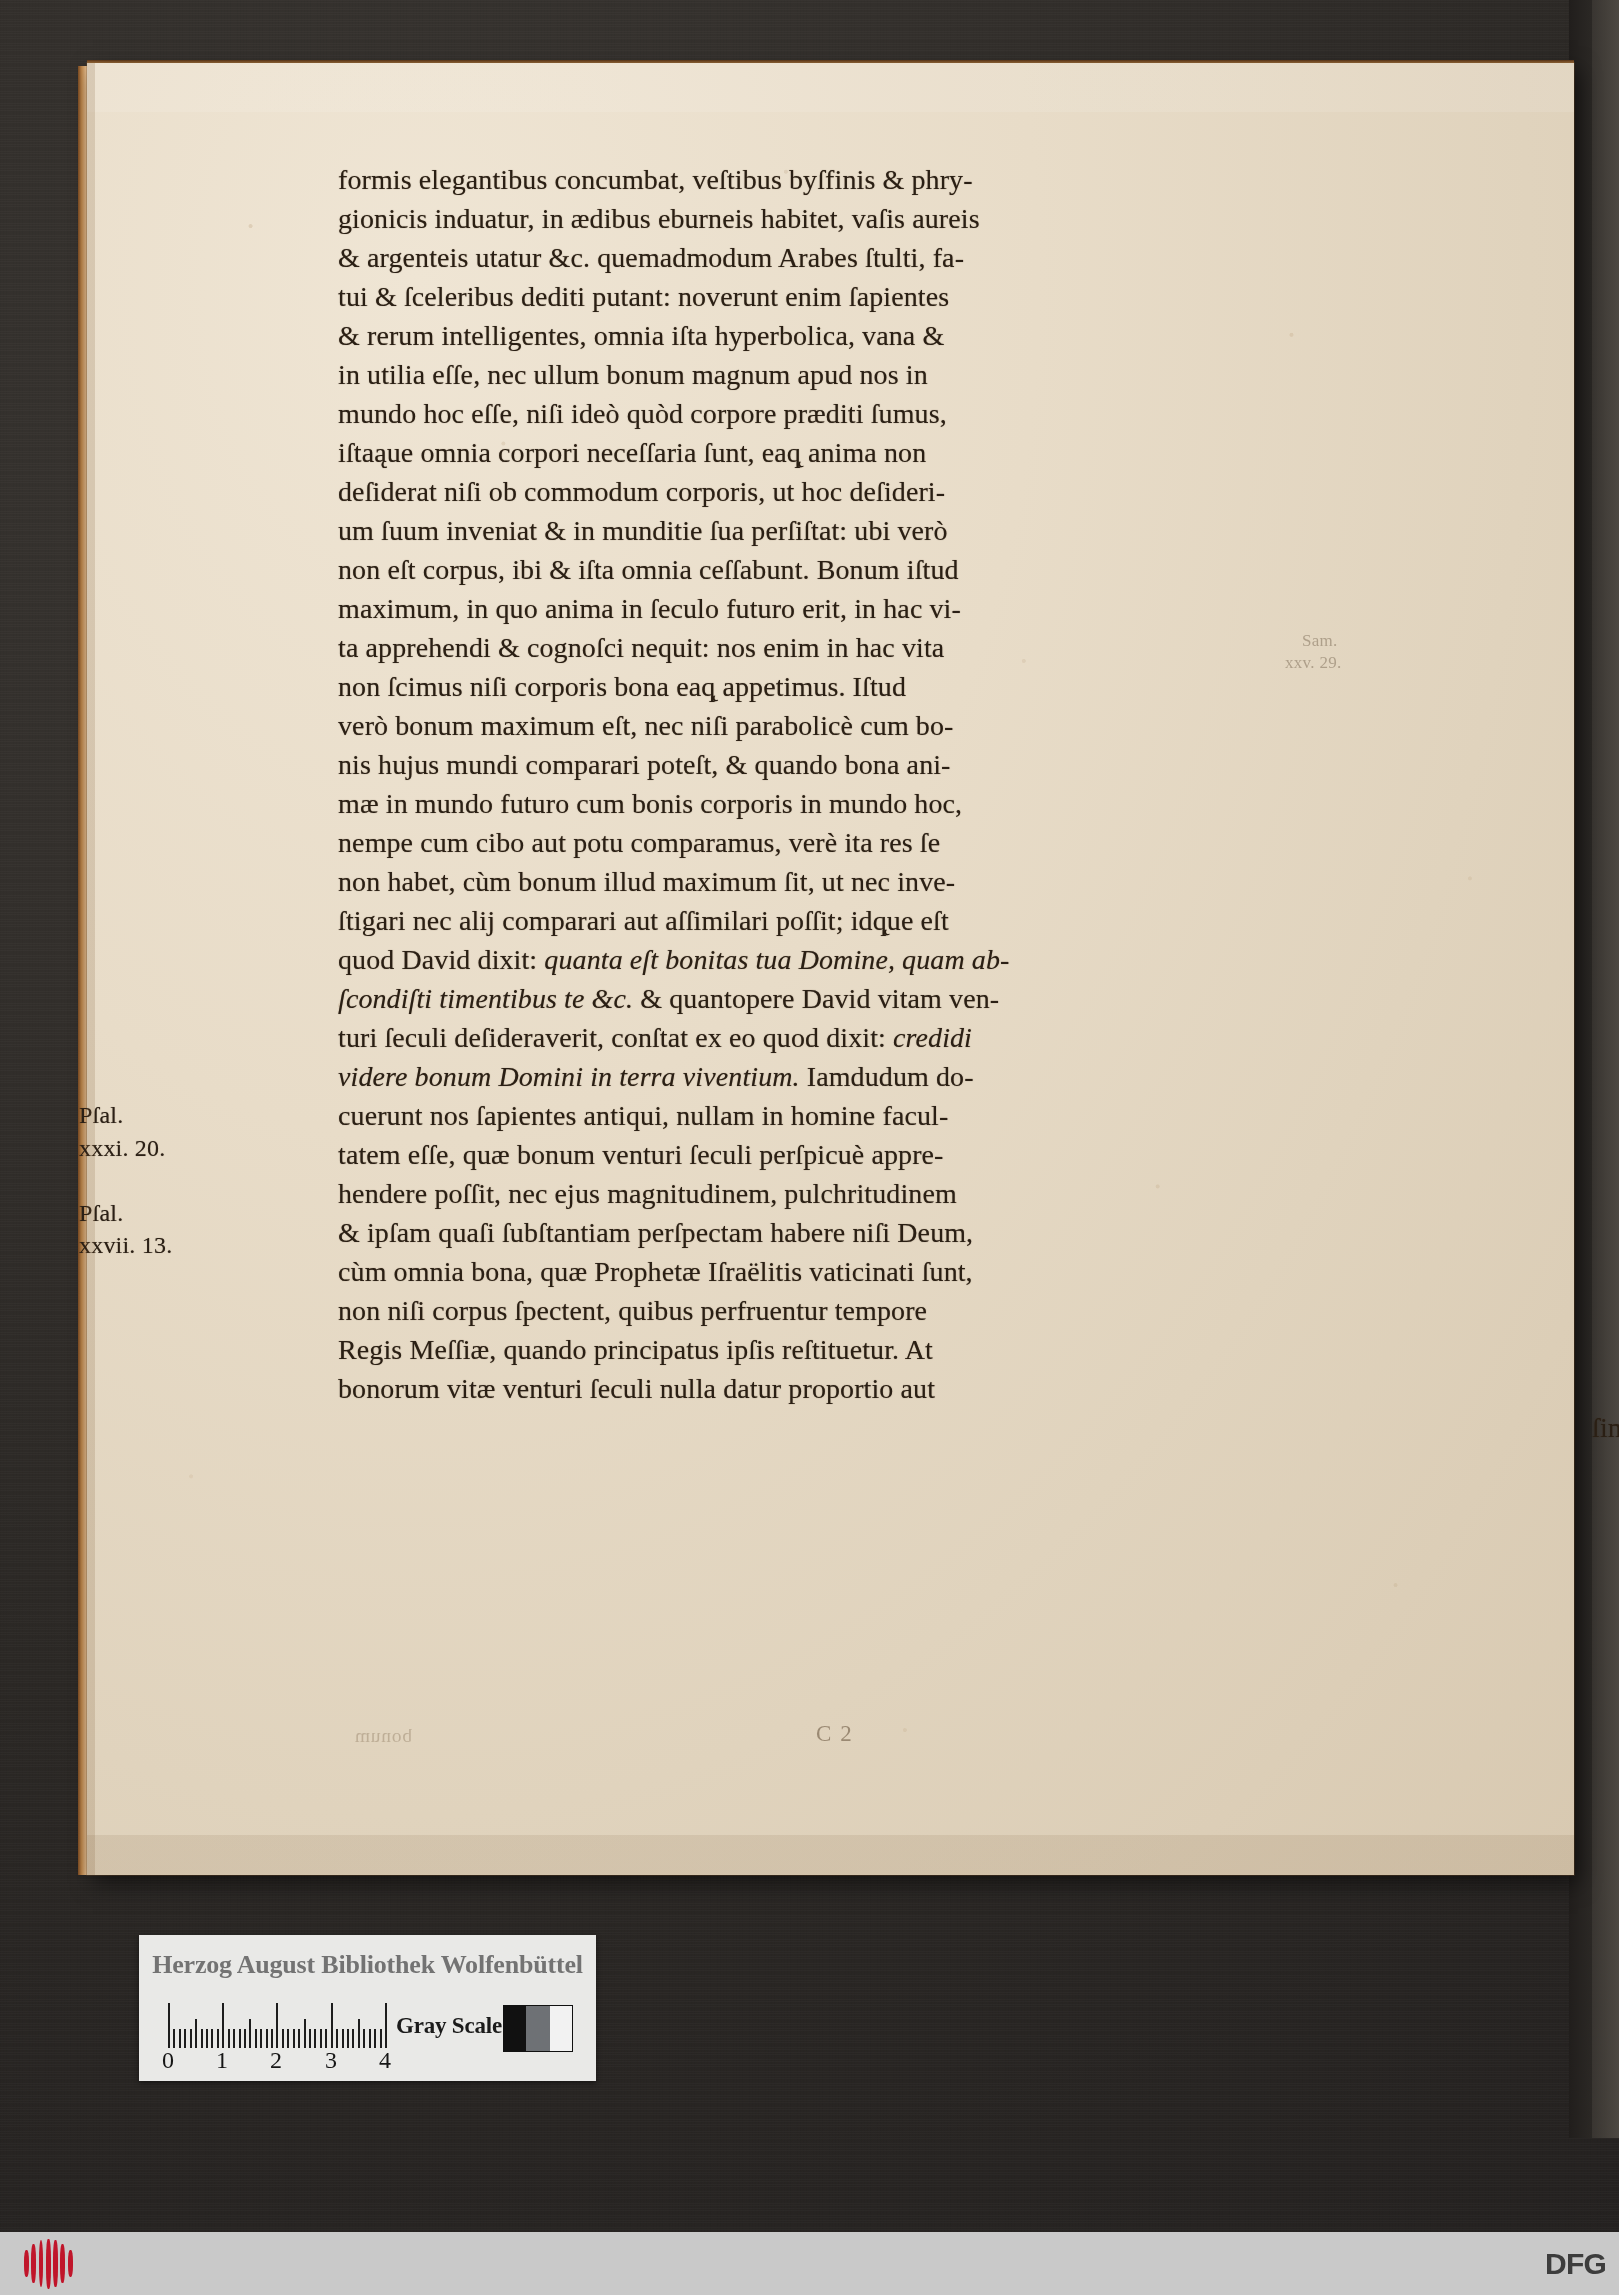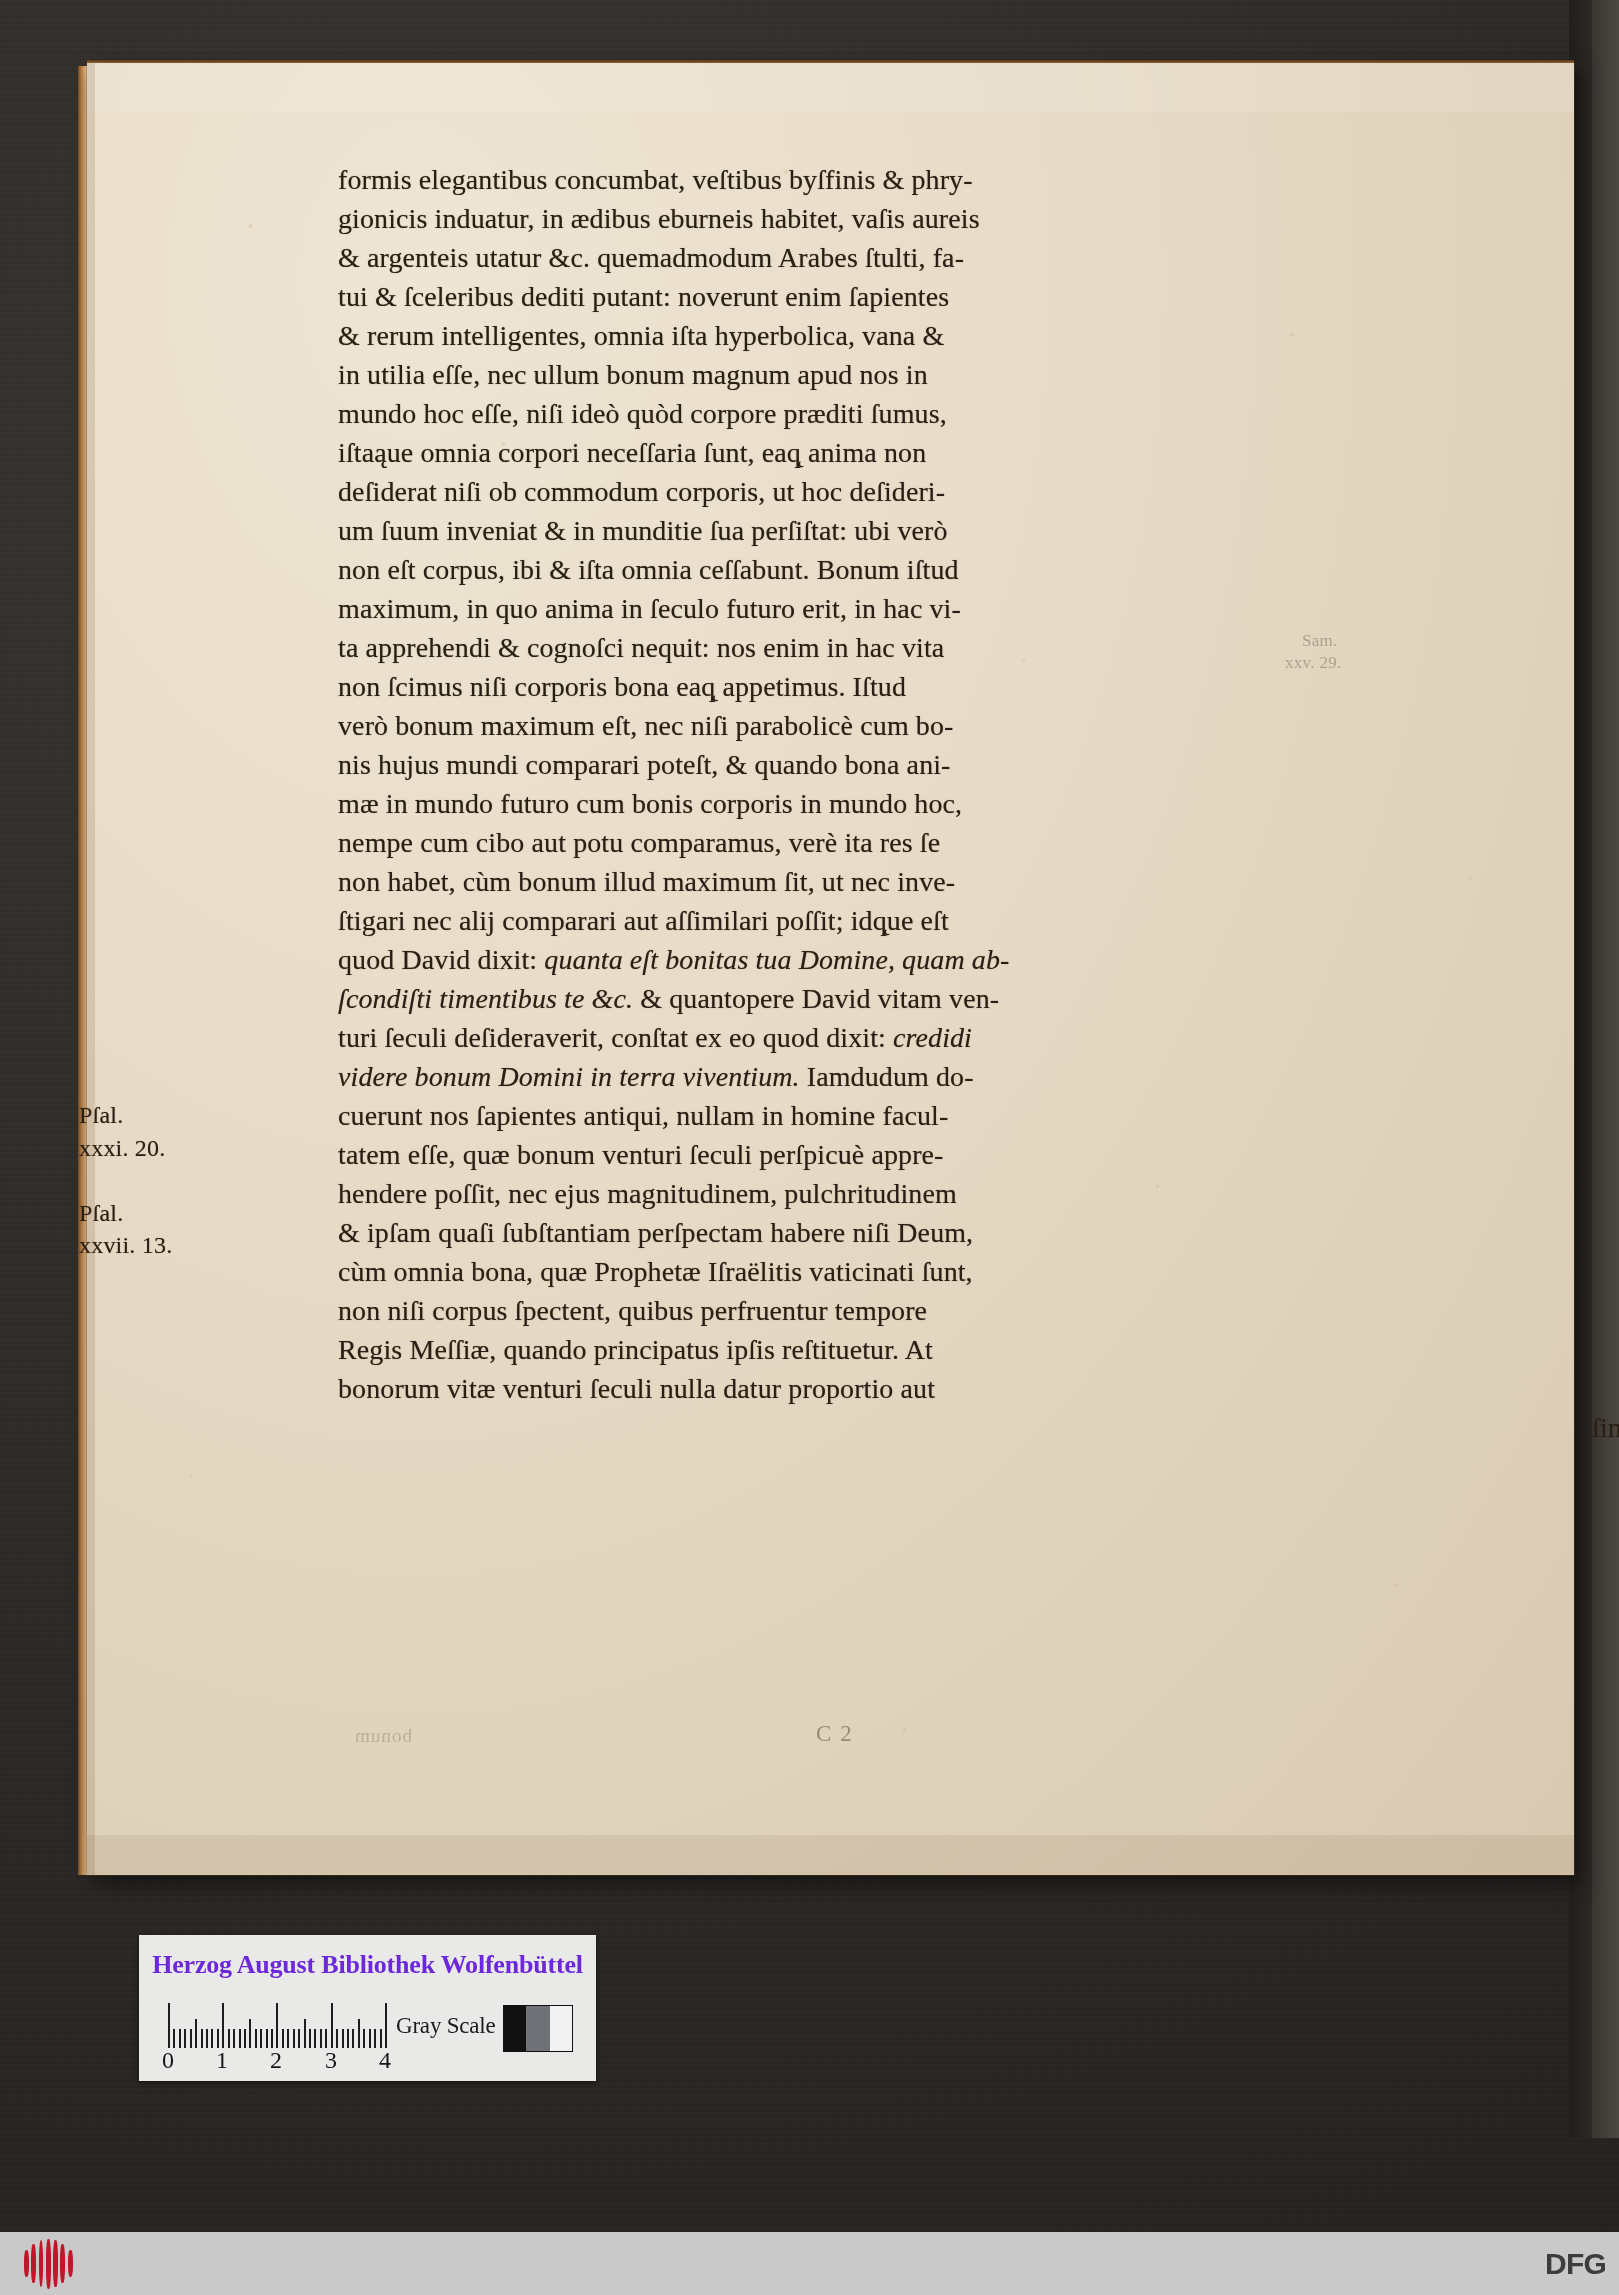--- a/index.html
+++ b/index.html
@@ -121,40 +121,40 @@
   
   #scalecard{
     position:absolute;left:139px;top:1935px;width:457px;height:146px;
     background:#e9e9e7;
     box-shadow:0 1.6px 5.7px rgba(0,0,0,.45);
   }
   #scale-title{
     position:absolute;left:0;right:0;top:14.6px;
     text-align:center;
     font-family:"Liberation Serif", serif;
-    font-weight:bold;font-size:26px;color:#6d28d9;
+    font-weight:bold;font-size:26px;color:#737373;
     letter-spacing:-0.2px;
   }
   #ruler{
     position:absolute;left:29px;top:68px;width:219px;height:45px;
   }
   .tick{position:absolute;bottom:0;width:1.6px;background:#1d1d1d;}
   .tick.major{height:45px;width:2.4px;}
   .tick.mid{height:29px;}
   .tick.minor{height:19.4px;}
   #rulerlabels{
     position:absolute;left:29px;top:112px;width:219px;height:27.5px;
     font-family:"Liberation Serif", serif;
     font-size:24px;color:#161616;
   }
   #rulerlabels span{position:absolute;top:0;transform:translateX(-50%);}
   #grayscale-label{
     position:absolute;left:257px;top:78px;
     font-family:"Liberation Serif", serif;
-    font-weight:normal;font-size:23px;color:#1b1b1b;
+    font-weight:bold;font-size:23px;color:#1b1b1b;
     letter-spacing:-0.2px;
   }
   #graypatch{
     position:absolute;left:364px;top:70px;width:68px;height:45px;
     display:flex;border:0.8px solid #111;
   }
   #graypatch i{display:block;height:100%;}
 
   
   #footer{

